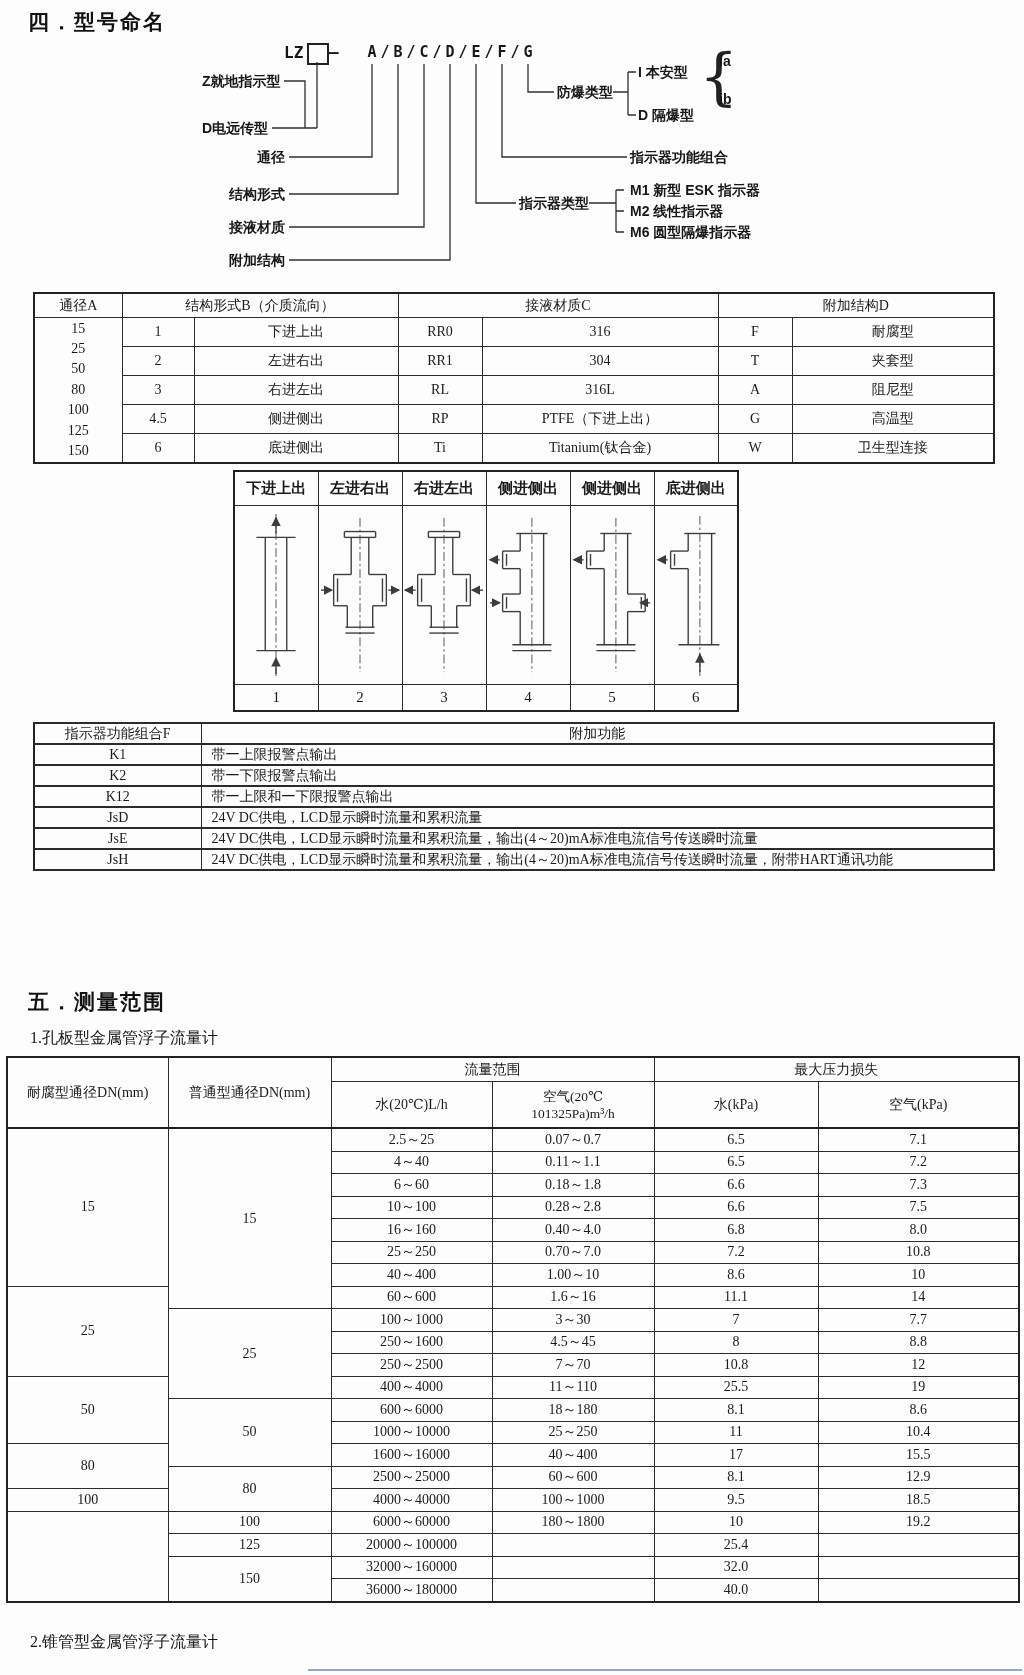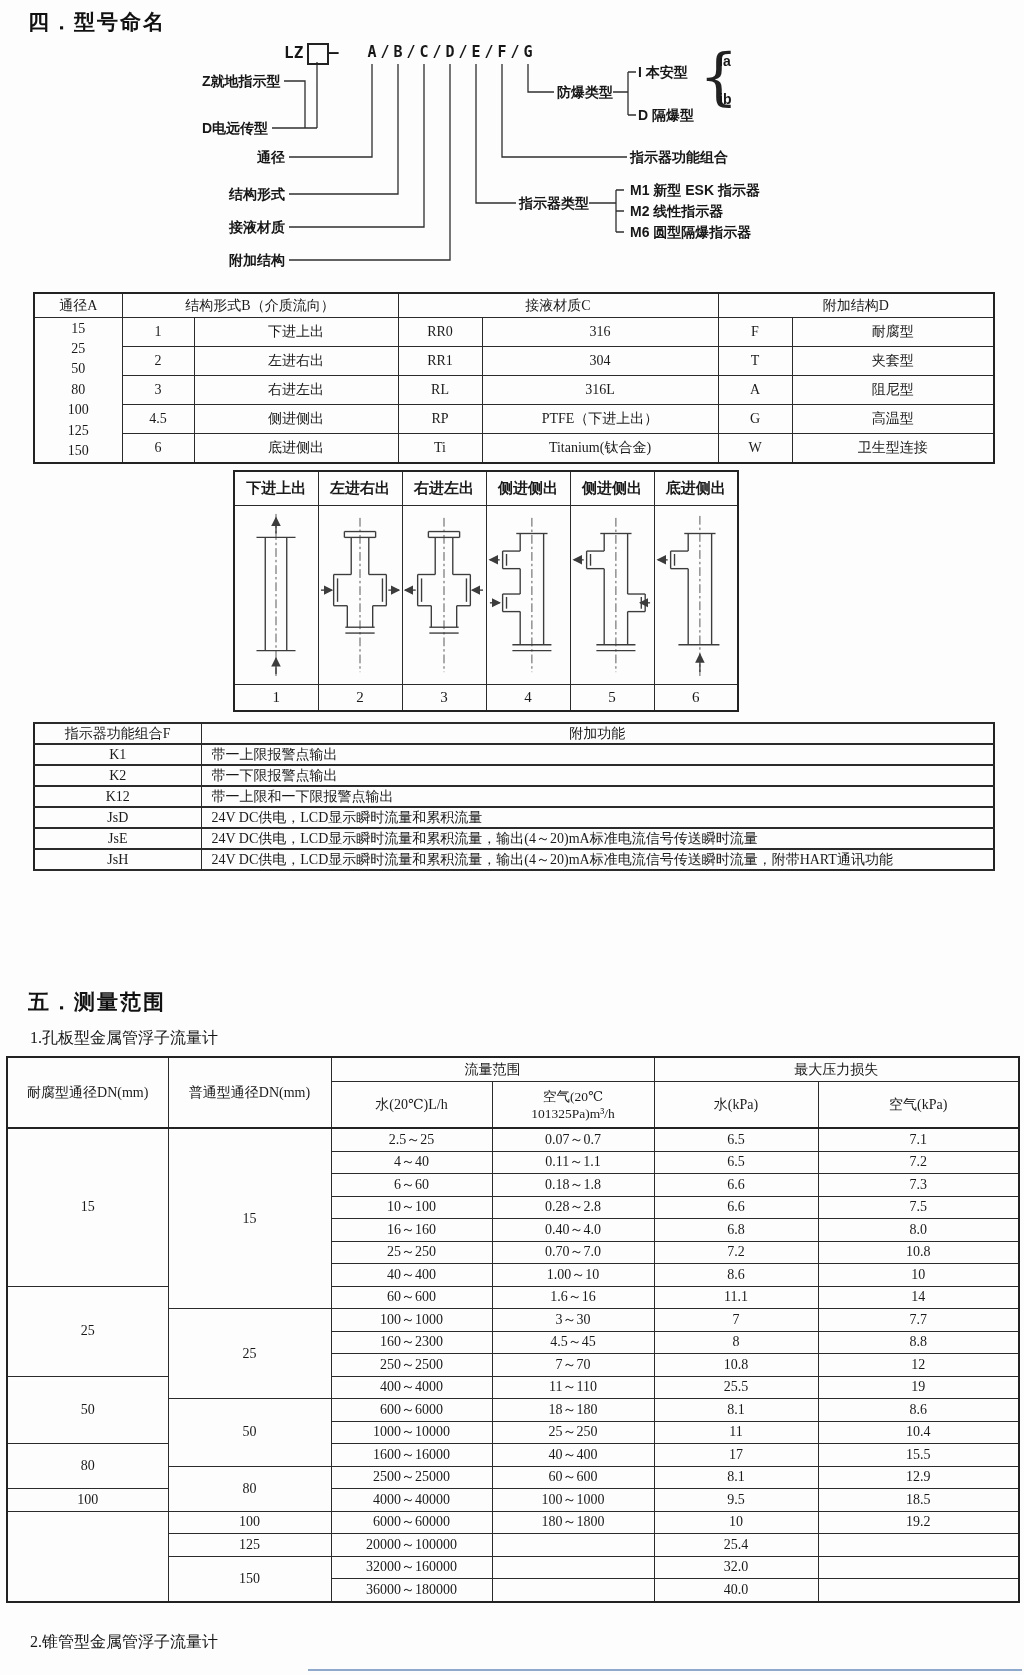--- a/index.html
+++ b/index.html
@@ -460,21 +460,21 @@
           <td>14</td>
         </tr>
         <tr>
           <td rowspan="4">25</td>
           <td>100～1000</td>
           <td>3～30</td>
           <td>7</td>
           <td>7.7</td>
         </tr>
         <tr>
-          <td>160～2300</td>
+          <td>250～1600</td>
           <td>4.5～45</td>
           <td>8</td>
           <td>8.8</td>
         </tr>
         <tr>
           <td>250～2500</td>
           <td>7～70</td>
           <td>10.8</td>
           <td>12</td>
         </tr>

